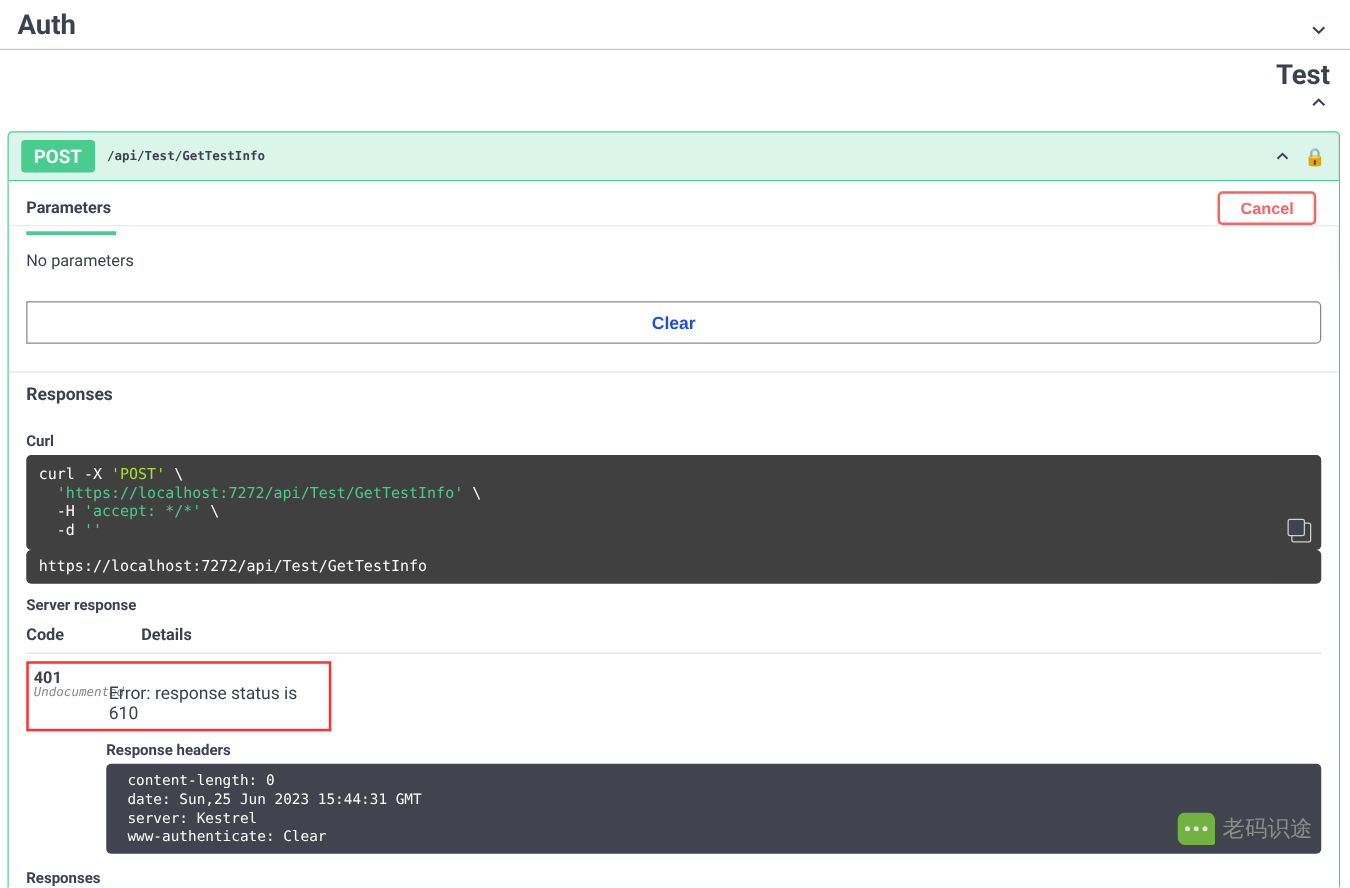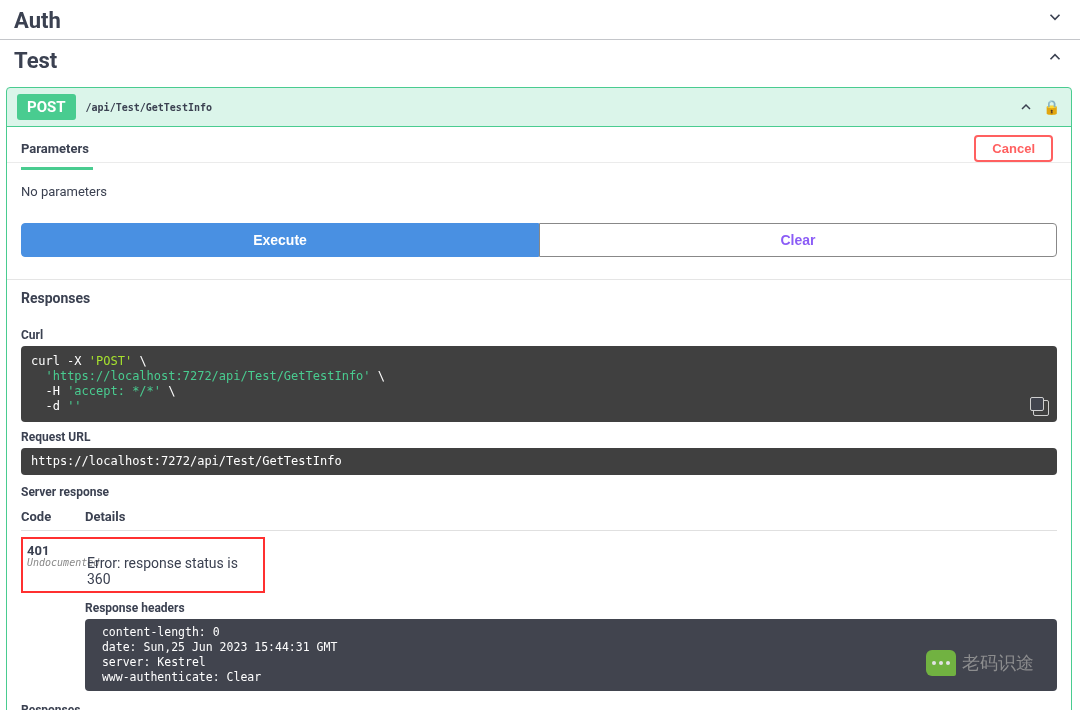--- a/index.html
+++ b/index.html
@@ -8,21 +8,21 @@
     background: #fff;
     color: #3b4151;
     width: 1080px;
     height: 710px;
     overflow: hidden;
     font-size: 14px;
   }
   .section-header {
     display: flex;
     justify-content: space-between;
-    align-items: flex-start;
+    align-items: flex-end;
     padding: 8px 16px 6px 14px;
     border-bottom: 1px solid rgba(59,65,81,0.3);
     cursor: pointer;
   }
   .section-header h3 { font-size: 22px; font-weight: 700; color: #3b4151; }
   .chev { width: 18px; height: 18px; }
   .chev svg { width: 100%; height: 100%; stroke: #3b4151; fill: none; stroke-width: 2.2; }
 
   .opblock-wrap { padding: 8px 8px 0 6px; }
   .opblock {
@@ -89,21 +89,21 @@
   .no-params { padding: 14px 14px 6px 14px; font-size: 13px; color:#3b4151; }
 
   .btn-row {
     display:flex; gap:0; padding: 18px 14px 22px 14px; background:#fff;
   }
   .btn-exec {
     flex:1; background:#4990e2; color:#fff; border:1px solid #4990e2; border-radius:4px 0 0 4px;
     padding:8px 0; font-weight:700; font-size:14px; cursor:pointer;
   }
   .btn-clear {
-    flex:1; background:#fff; color:#8b5cf6; border:1px solid #888; border-radius:0 4px 4px 0;
+    flex:1; background:#fff; color:#1d4ed8; border:1px solid #888; border-radius:0 4px 4px 0;
     padding:8px 0; font-weight:700; font-size:14px; cursor:pointer;
   }
 
   .section-label {
     padding: 10px 14px;
     font-weight:700; font-size:14px;
     border-top: 1px solid rgba(0,0,0,0.1);
     background:#fff;
   }
 
@@ -123,21 +123,21 @@
     border:1.5px solid #cfcfcf; border-radius:2px;
   }
   .copy-icn::after{
     content:""; position:absolute; top:-4px; left:-4px; width:12px; height:12px;
     border:1.5px solid #cfcfcf; border-radius:2px; background:#41444e;
   }
 
   .tbl-head, .hl-row { display:flex; align-items:flex-start; }
   .col-code { width: 64px; font-size:13px; }
   .col-rest { flex:1; font-size:13px; }
-  .tbl-head { font-weight:700; padding:6px 0 6px 0; border-bottom:1px solid rgba(0,0,0,0.12); }
+  .tbl-head { font-weight:700; padding:6px 0 6px 0; border-bottom:1px solid rgba(0,0,0,0.12);gap:28px; }
 
   .hl-box {
     border: 2px solid #ff3030;
     padding: 4px 0 4px 4px;
     margin-top: 6px;
     display:flex;
     align-items:flex-start;
     width: 244px;
   }
   .hl-box .code-col { width:60px; }
@@ -148,21 +148,21 @@
   .resp-headers-label { font-weight:700; font-size:12px; margin:8px 0 4px 64px; }
   pre.hdrbox {
     margin-left:64px;
     background:#41444e; color:#fff; border-radius:4px; padding:6px 10px;
     font-family:"Consolas","Monaco",monospace; font-size:11.5px;
     white-space: pre; line-height:1.3;
   }
 
   .watermark {
     position: fixed;
-    right: 46px;
+    right: 30px;
     bottom: 34px;
     display:flex; align-items:center; gap:6px;
     opacity: 0.85;
     font-family: Liberation Sans, sans-serif;
   }
   .wm-bubble {
     width:30px; height:26px; background:#7bc640; border-radius:6px 6px 2px 6px;
     display:flex; align-items:center; justify-content:center;
   }
   .wm-dots { display:flex; gap:3px; }
@@ -174,21 +174,21 @@
 
 <div class="section-header">
   <h3>Auth</h3>
   <span class="chev">
     <svg viewBox="0 0 24 24">
         <polyline points="6 9 12 15 18 9"></polyline>
       </svg>
   </span>
 </div>
 
-<div class="section-header" style="border-bottom:none;">
+<div class="section-header" style="border-bottom:none;flex-direction:column;">
   <h3>Test</h3>
   <span class="chev">
     <svg viewBox="0 0 24 24">
         <polyline points="6 15 12 9 18 15"></polyline>
       </svg>
   </span>
 </div>
 
 <div class="opblock-wrap">
   <div class="opblock">
@@ -210,50 +210,48 @@
       <div class="tab-row">
         <span class="tab-label">Parameters</span>
         <span class="tab-flex"></span>
         <button class="cancel-btn">Cancel</button>
       </div>
       <div class="tab-underline"></div>
 
       <div class="no-params">No parameters</div>
 
       <div class="btn-row">
-        <button class="btn-exec">Execute</button>
         <button class="btn-clear">Clear</button>
       </div>
 
       <div class="section-label">Responses</div>
 
       <div class="resp-area">
 
         <div class="small-h">Curl</div>
         <pre class="codebox"><span>curl -X </span><span class="g">'POST'</span><span> \</span>
 <span>  </span><span class="s">'https://localhost:7272/api/Test/GetTestInfo'</span><span> \</span>
 <span>  -H </span><span class="s">'accept: */*'</span><span> \</span>
 <span>  -d </span><span class="s">''</span><span class="copy-icn"></span></pre>
 
-        <div class="small-h" style="margin-top:8px">Request URL</div>
         <pre class="codebox" style="padding:6px 10px"><span>https://localhost:7272/api/Test/GetTestInfo</span></pre>
 
         <div class="small-h" style="margin-top:10px">Server response</div>
 
         <div class="tbl-head">
           <div class="col-code">Code</div>
           <div class="col-rest">Details</div>
         </div>
 
         <div class="hl-box">
           <div class="code-col">
             <div class="code-num">401</div>
             <div class="undoc">Undocumented</div>
           </div>
-          <div class="err-msg">Error: response status is 360</div>
+          <div class="err-msg">Error: response status is 610</div>
         </div>
 
         <div class="resp-headers-label">Response headers</div>
         <pre class="hdrbox"><span> content-length: 0 </span>
 <span> date: Sun,25 Jun 2023 15:44:31 GMT </span>
 <span> server: Kestrel </span>
 <span> www-authenticate: Clear </span></pre>
 
         <div class="small-h" style="margin-top:12px">Responses</div>
 

